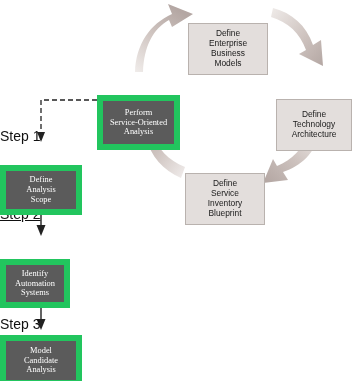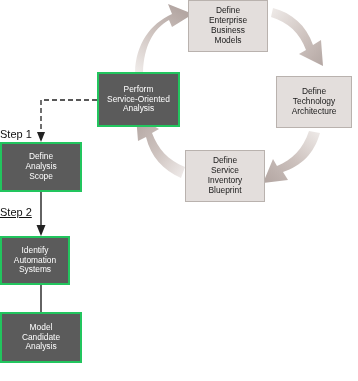--- a/index.html
+++ b/index.html
@@ -1,24 +1,24 @@
 <!DOCTYPE html>
 <html><head>
 <meta charset="utf-8">
 <style>
   html,body{margin:0;padding:0;background:#ffffff;}
   body{width:358px;height:381px;position:relative;overflow:hidden;
        font-family:"Liberation Sans","DejaVu Sans",sans-serif;}
   #canvas{position:absolute;left:0;top:0;width:358px;height:381px;}
   .box{position:absolute;box-sizing:border-box;display:flex;align-items:center;
-       justify-content:center;text-align:center;line-height:1.18;}
+       justify-content:center;text-align:center;line-height:1.18;margin-top:23px;}
   .box .lines{display:block;}
-  .dark{background:#5b5b5b;border:2px solid #22c55e;color:#ffffff;font-size:8.4px;}
+  .dark{background:#5b5b5b;border:6px solid #22c55e;color:#ffffff;font-size:8.4px;font-family:Liberation Serif, serif;}
   .light{background:#e3dedc;border:1px solid #b9b2ae;color:#1a1a1a;font-size:8.4px;}
-  .steplabel{position:absolute;font-size:11px;color:#111;white-space:nowrap;}
+  .steplabel{position:absolute;font-size:14px;color:#111;white-space:nowrap;}
   svg{position:absolute;left:0;top:0;overflow:visible;}
 </style>
 </head>
 <body>
 
 <div id="canvas">
 
   <svg width="358" height="381">
     <defs>
       <linearGradient id="g1" x1="0" y1="1" x2="0.6" y2="0">

